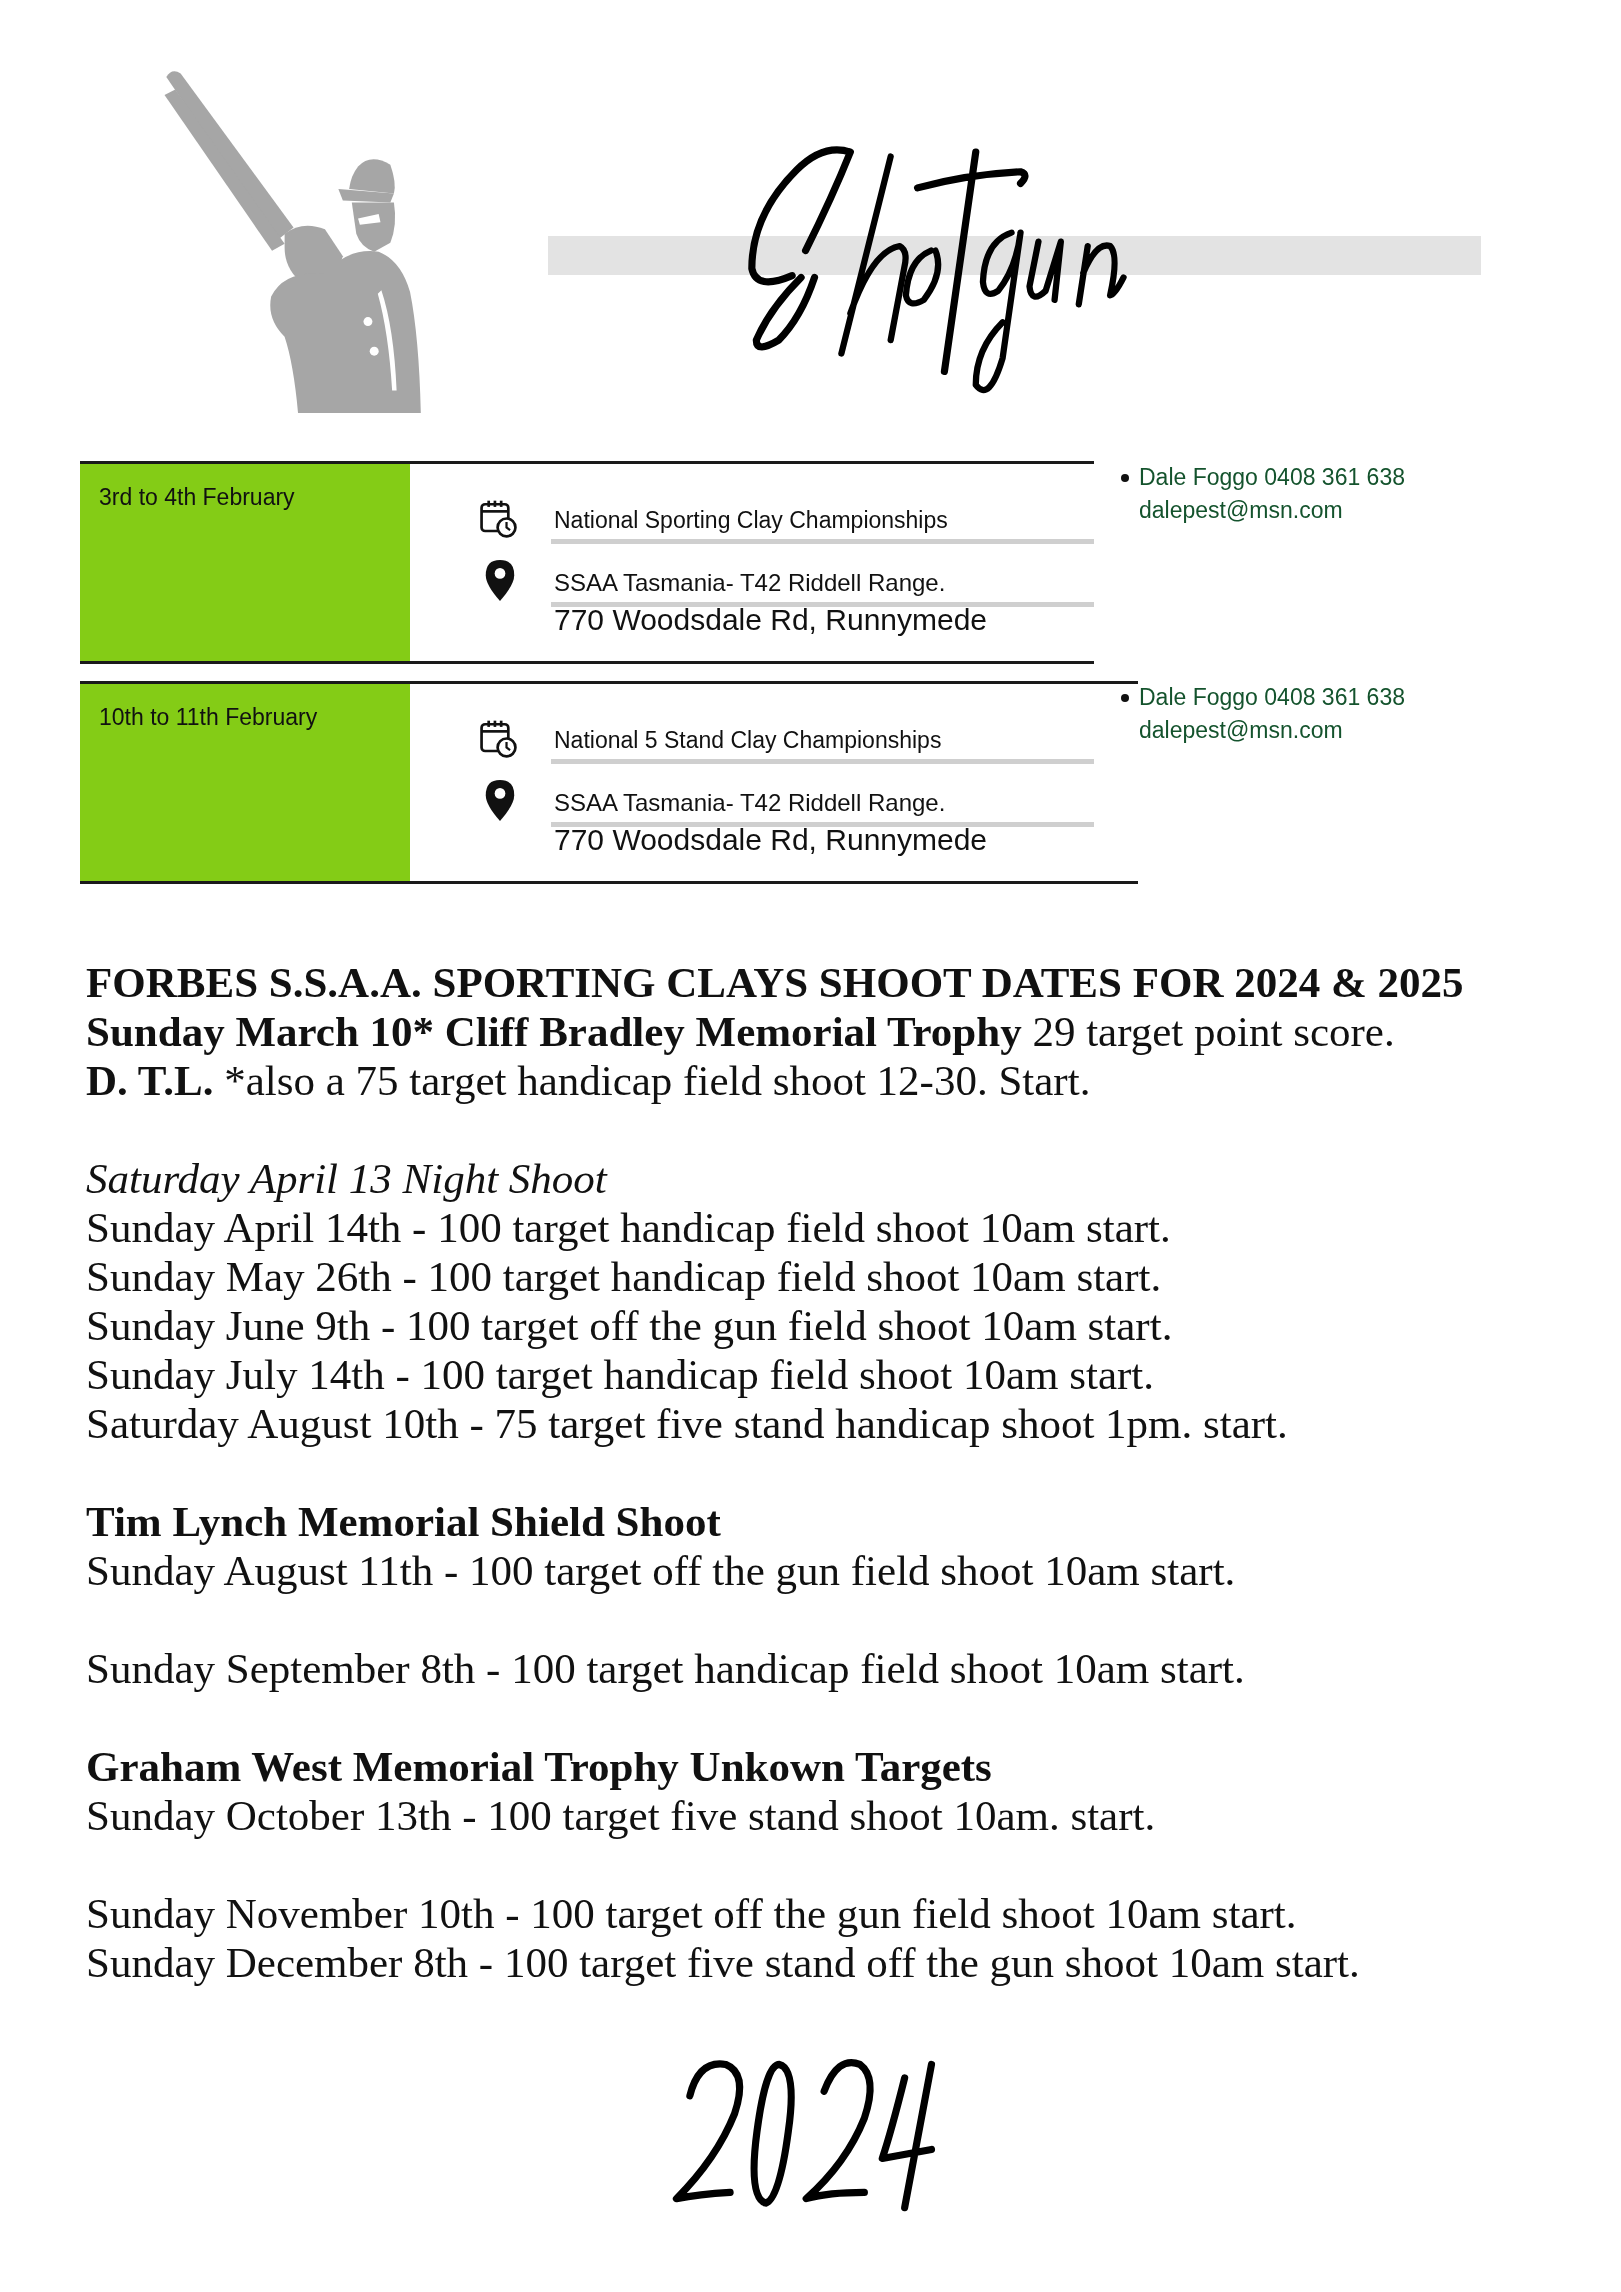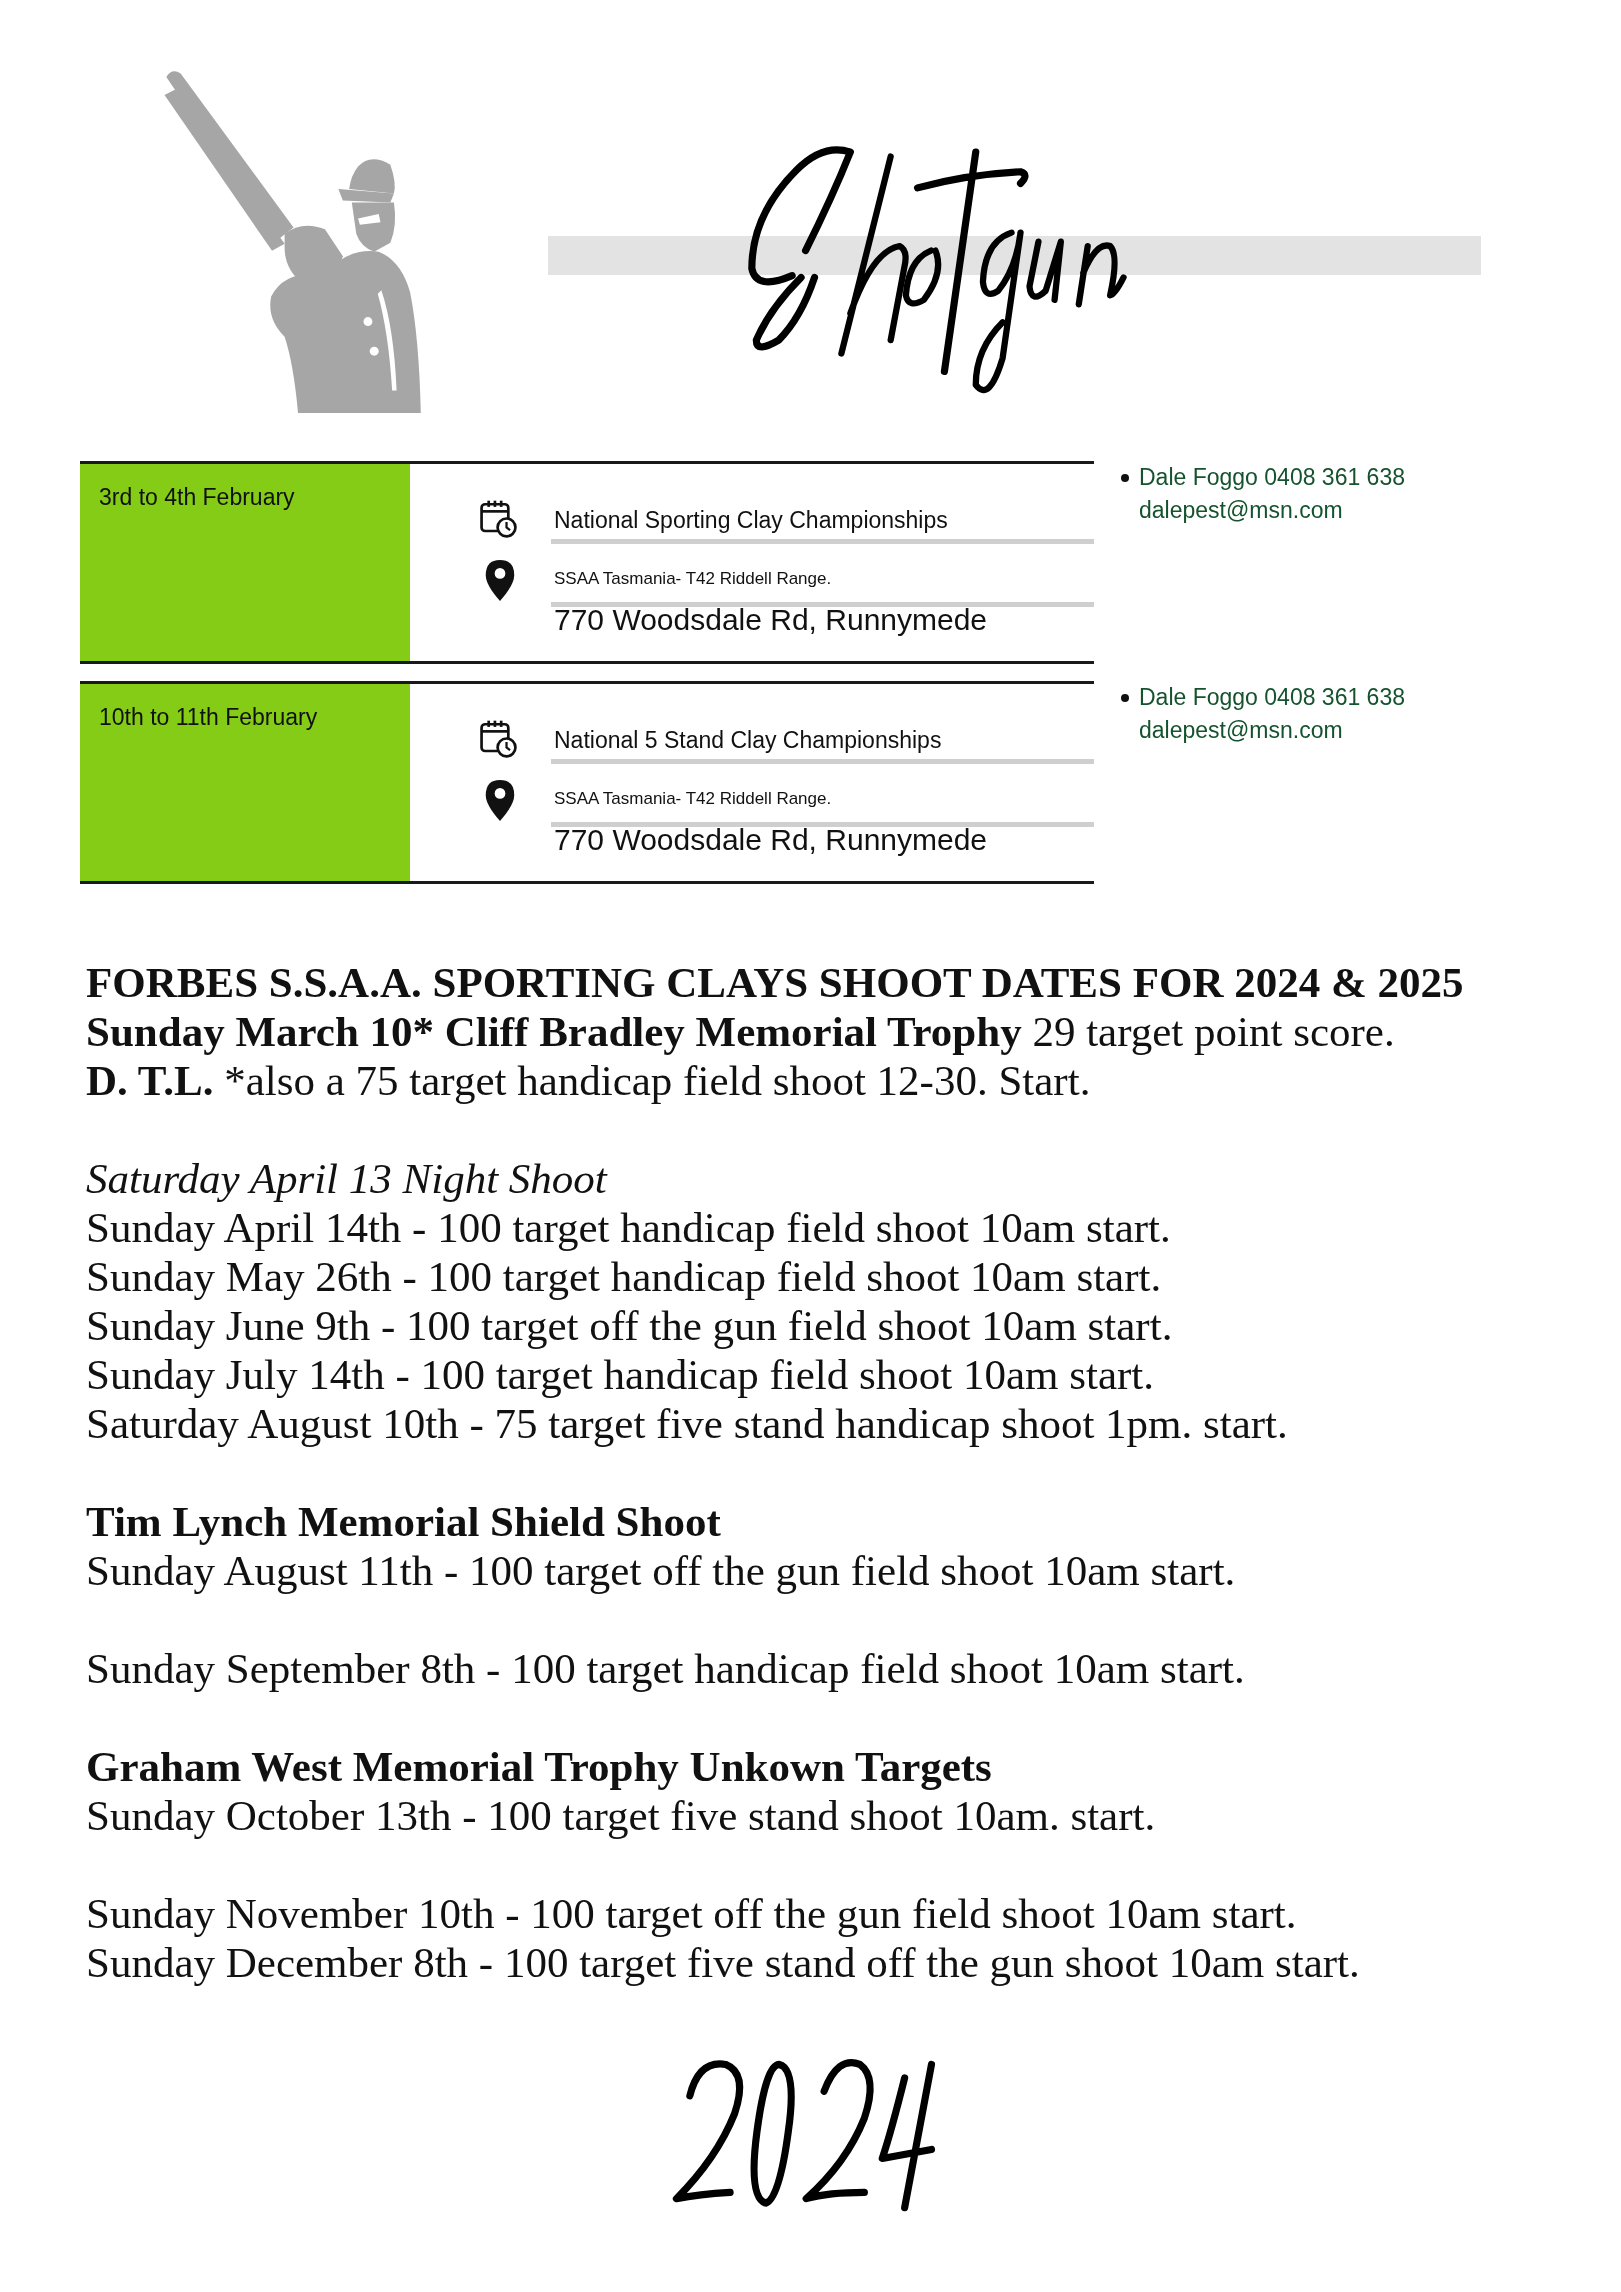--- a/index.html
+++ b/index.html
@@ -16,21 +16,21 @@
   .event { left:80px; width:1014px; height:197px; border-top:3.6px solid #1a1a1a; border-bottom:3.6px solid #1a1a1a; }
   .event .date-cell { position:absolute; left:0; top:0; width:330px; height:100%; background:#84cc16; }
   .event .date-text { position:absolute; left:19px; top:19.7px; font-size:23px; color:#111; font-family:"Liberation Sans", sans-serif; }
   .event .icon { position:absolute; width:41px; height:41px; }
   .event .ic-cal { left:398px; top:34px; }
   .event .ic-pin { left:404px; top:94px; }
   .event .name { position:absolute; left:474px; top:43px; font-size:23px; }
   .event .rule { position:absolute; left:471px; width:543px; height:4.5px; background:#cfcfcf; }
   .event .rule1 { top:75px; }
   .event .rule2 { top:138px; }
-  .event .venue1 { position:absolute; left:474px; top:105px; font-size:17px; }
+  .event .venue1 { position:absolute; left:474px; top:105px; font-size:24px; }
   .event .venue2 { position:absolute; left:474px; top:139px; font-size:30px; }
 
   .contact { left:1139px; font-size:23px; line-height:33px; color:#14532d; }
   .contact .bullet { position:absolute; left:-18px; top:12.5px; width:8px; height:8px; border-radius:50%; background:#111; }
 
   
   #schedule { left:86px; top:958px; width:1343px; font-family:"Liberation Serif", serif; font-size:43px; line-height:49px; color:#111; }
   #schedule .line { white-space:nowrap; height:49px; }
   #schedule .gap { height:49px; }
   #schedule b { font-weight:bold; }
@@ -116,21 +116,21 @@
   <span class="venue1">SSAA Tasmania- T42 Riddell Range.</span>
   <div class="rule rule2"></div>
   <span class="venue2">770 Woodsdale Rd, Runnymede</span>
 </div>
 <div class="abs contact" style="top:461px;">
   <span class="bullet"></span>
   <div>Dale Foggo 0408 361 638</div>
   <div>dalepest@msn.com</div>
 </div>
 
-<div class="abs event" style="top:681px;">
+<div class="abs event" style="top:681px;padding-left:44px;">
   <div class="date-cell">
     <span class="date-text">10th to 11th February</span>
   </div>
   <span class="icon ic-cal">
     <svg width="41" height="41" viewBox="0 0 46 46">
       <rect x="4" y="7" width="30" height="30" rx="4" fill="none" stroke="#111" stroke-width="3"></rect>
       <line x1="4" y1="15" x2="34" y2="15" stroke="#111" stroke-width="3"></line>
       <line x1="12" y1="3" x2="12" y2="10" stroke="#111" stroke-width="3"></line>
       <line x1="19" y1="3" x2="19" y2="10" stroke="#111" stroke-width="3"></line>
       <line x1="26" y1="3" x2="26" y2="10" stroke="#111" stroke-width="3"></line>

